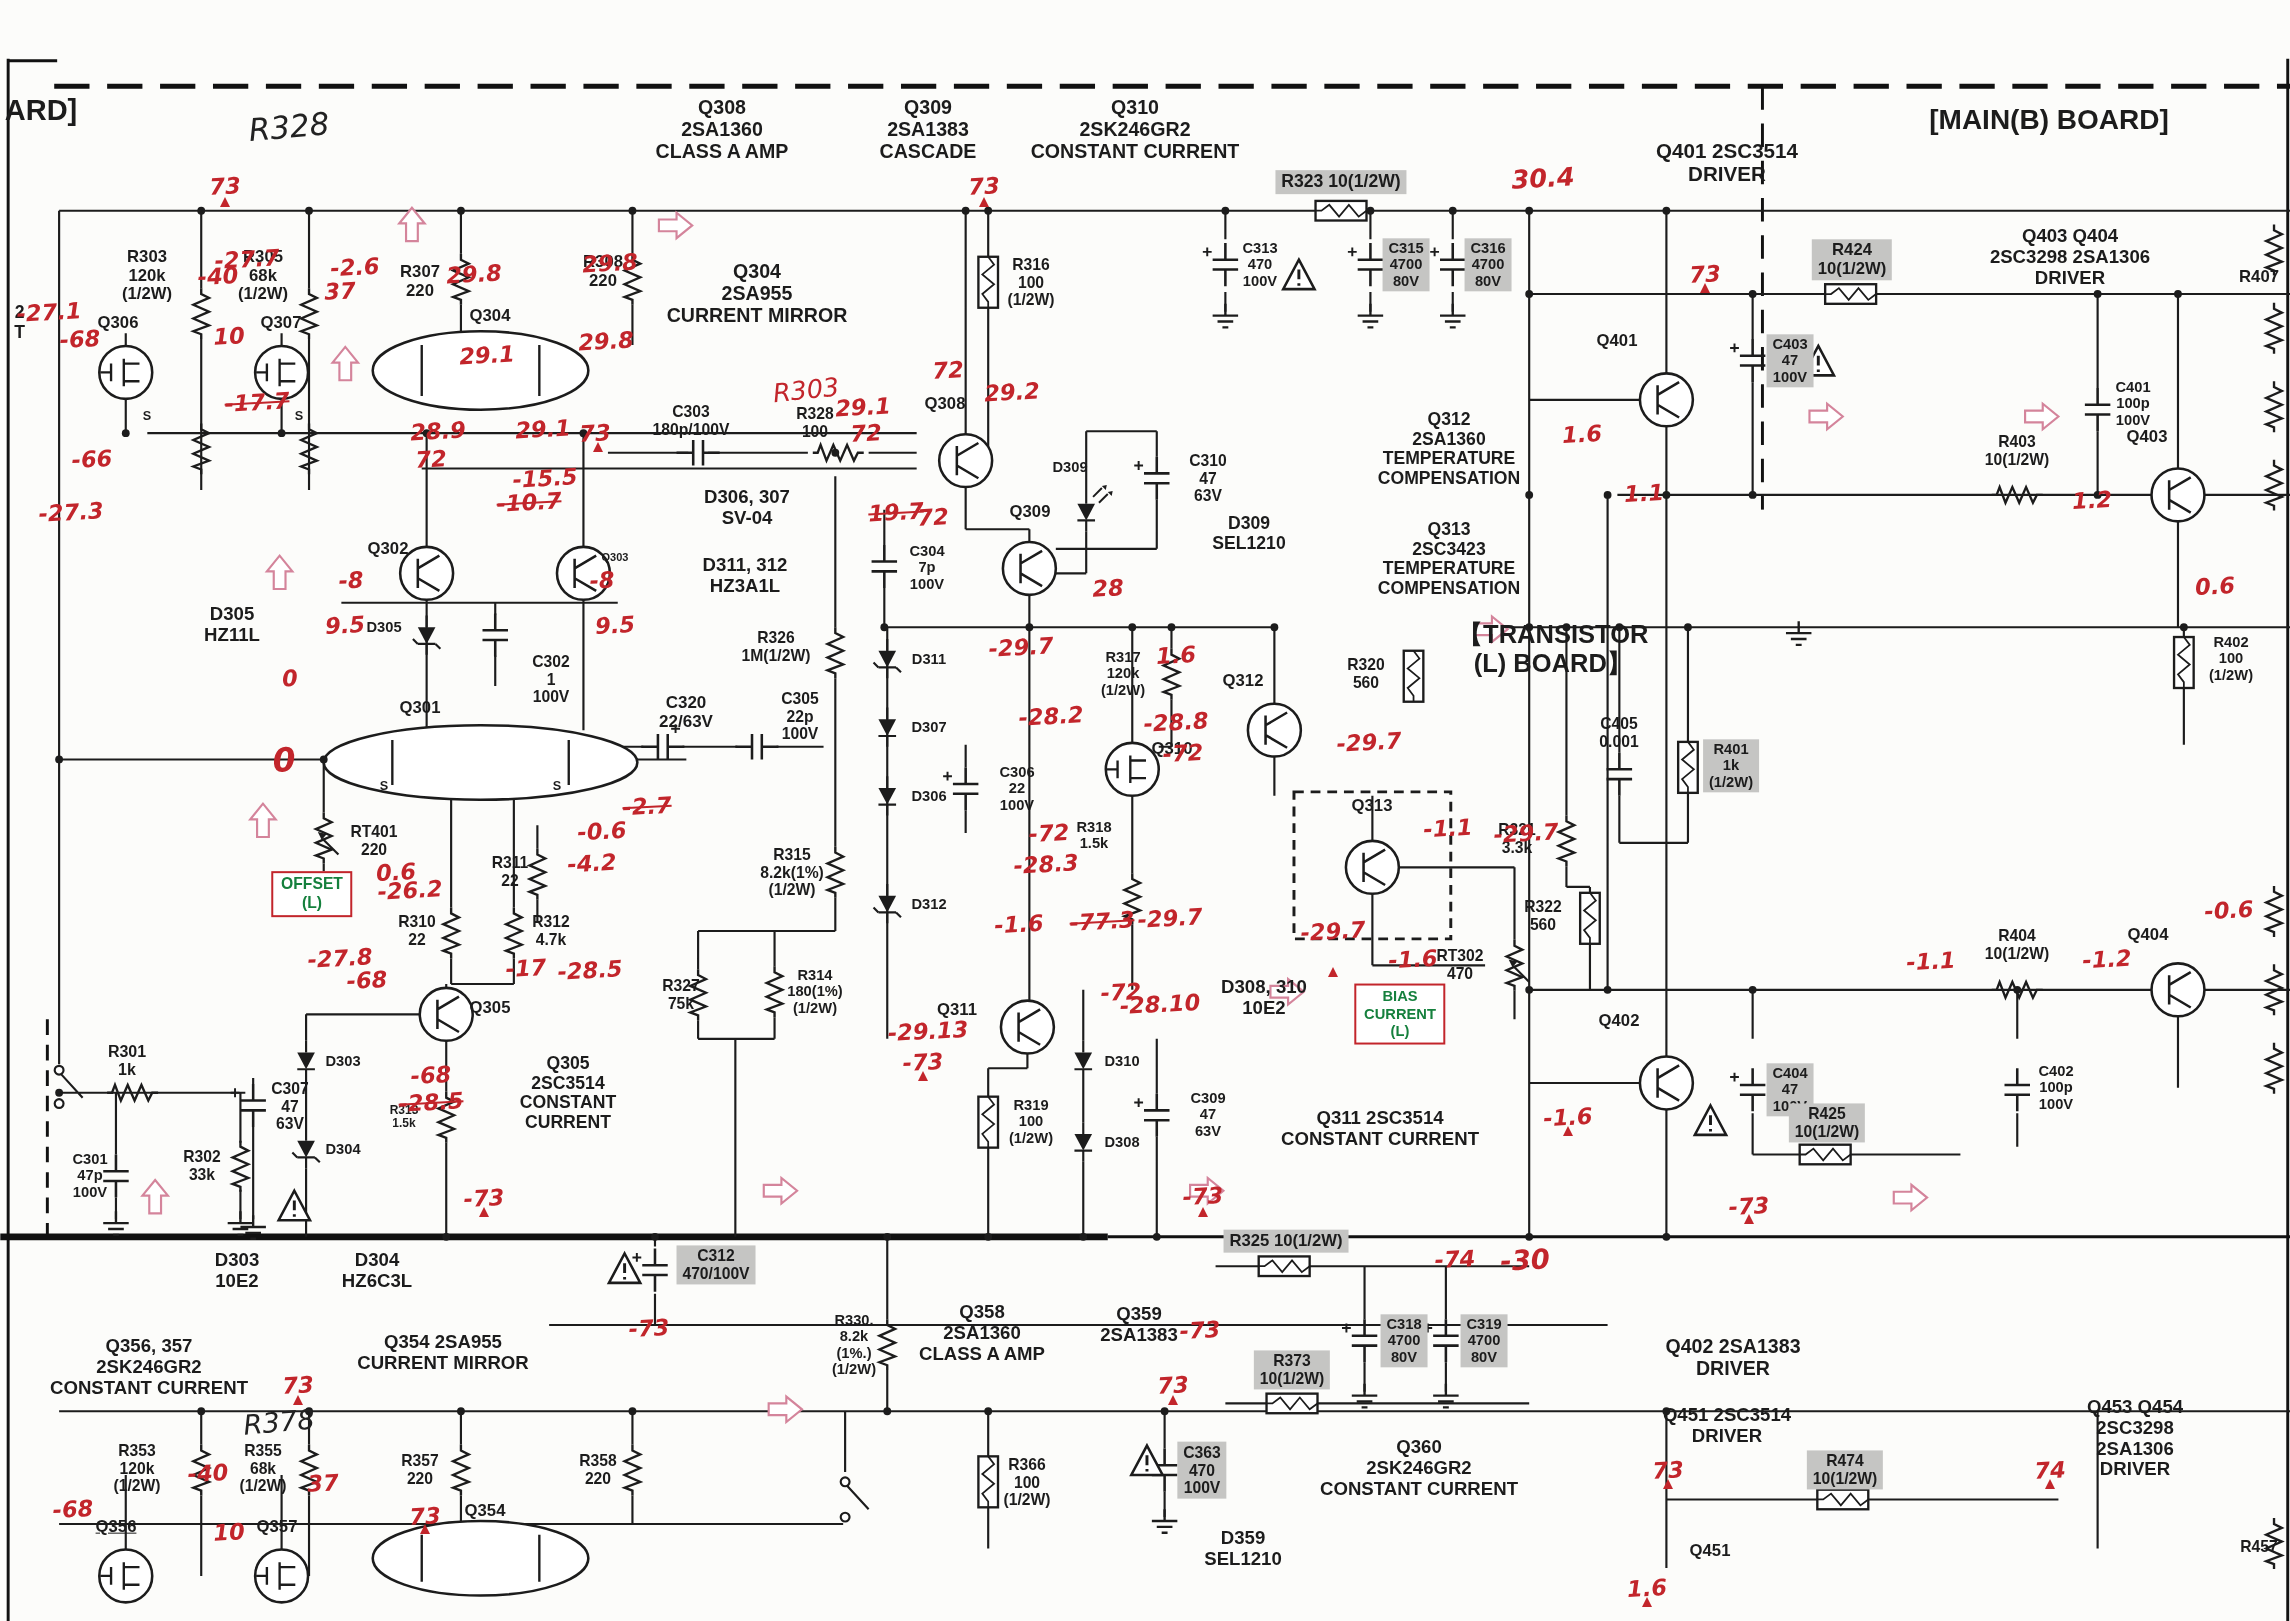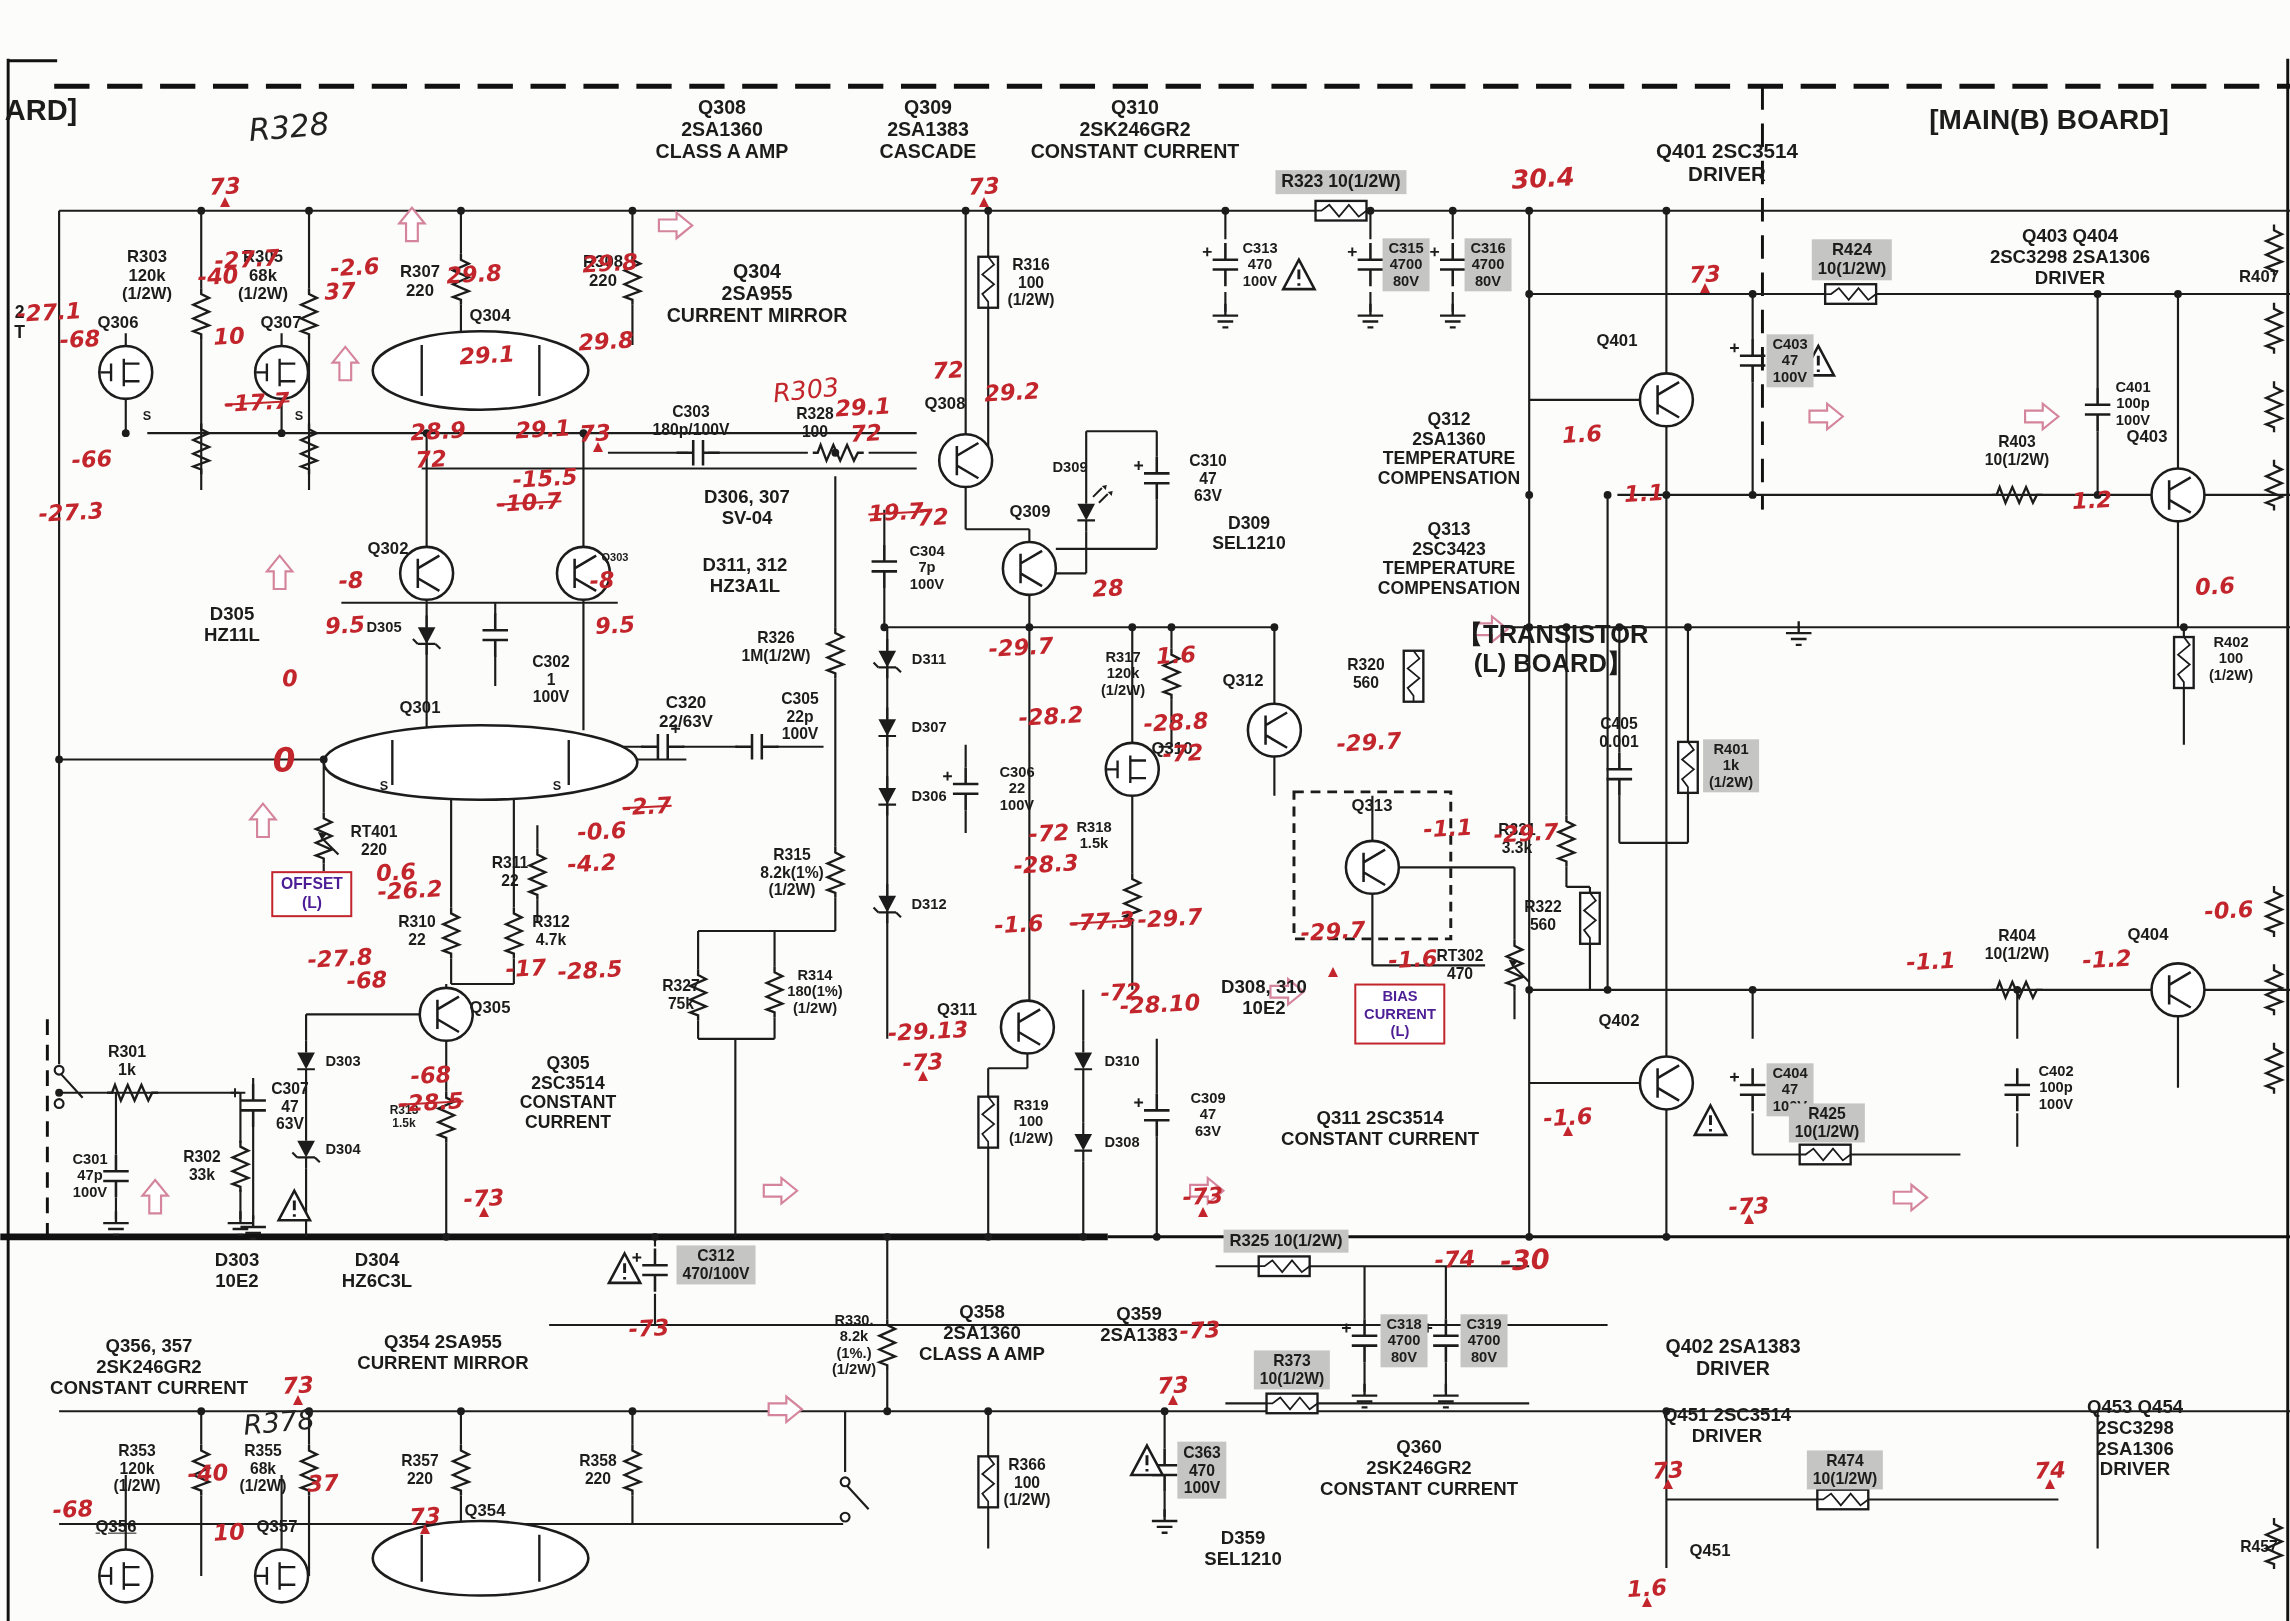--- a/index.html
+++ b/index.html
@@ -3,21 +3,21 @@
 <meta charset="utf-8">
 <style>
   html,body{margin:0;padding:0;background:#e9e9e5;}
   #canvas{position:relative;width:2291px;height:1621px;background:#fcfcfa;overflow:hidden;
           font-family:"Liberation Sans",sans-serif;}
   #wires{position:absolute;left:0;top:0;}
   #labels-layer,#annos-layer{position:absolute;left:0;top:0;width:100%;height:100%;pointer-events:none;}
   .lbl{position:absolute;transform:translate(-50%,-50%);color:#1c1c1c;font-weight:700;
        text-align:center;white-space:pre-line;line-height:1.12;}
   .lbl.hl{background:#c5c5c3;padding:2px 5.9px;}
-  .lbl.redbox{color:#4c1d95;border:2.5px solid #c2252b;padding:2px 7.8px;background:#fff;line-height:1.2;}
+  .lbl.redbox{color:#15803d;border:2.5px solid #c2252b;padding:2px 7.8px;background:#fff;line-height:1.2;}
   .lbl.hw{font-family:"DejaVu Sans",sans-serif;font-weight:400;font-style:italic;color:#222;
           transform:translate(-50%,-50%) rotate(-5deg);}
   .lbl.hwred{font-family:"DejaVu Sans",sans-serif;font-weight:500;font-style:italic;color:#c2252b;
           transform:translate(-50%,-50%) rotate(-6deg);}
   .anno{position:absolute;transform:translate(-50%,-50%) rotate(-3deg);color:#c2252b;
         font-family:"DejaVu Sans",sans-serif;font-style:italic;font-weight:600;font-size:22.5px;
         white-space:nowrap;}
   .anno.strike{text-decoration:line-through;}
   .probe{position:absolute;width:0;height:0;border-left:5.9px solid transparent;
          border-right:5.9px solid transparent;border-bottom:10.8px solid #c2252b;

